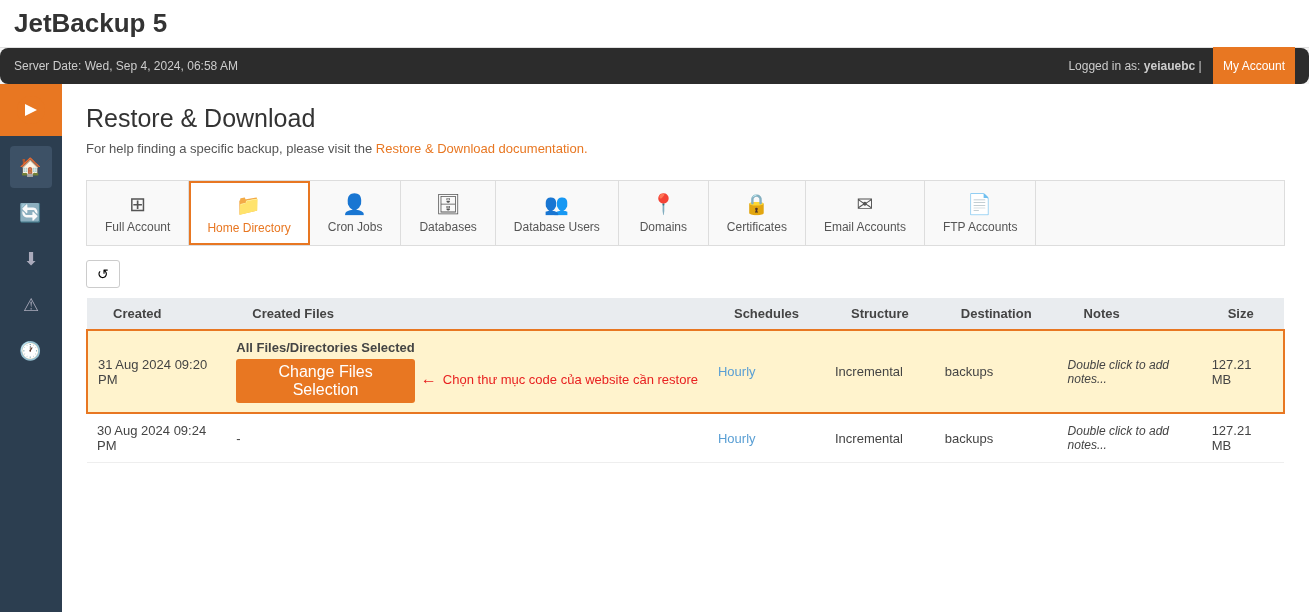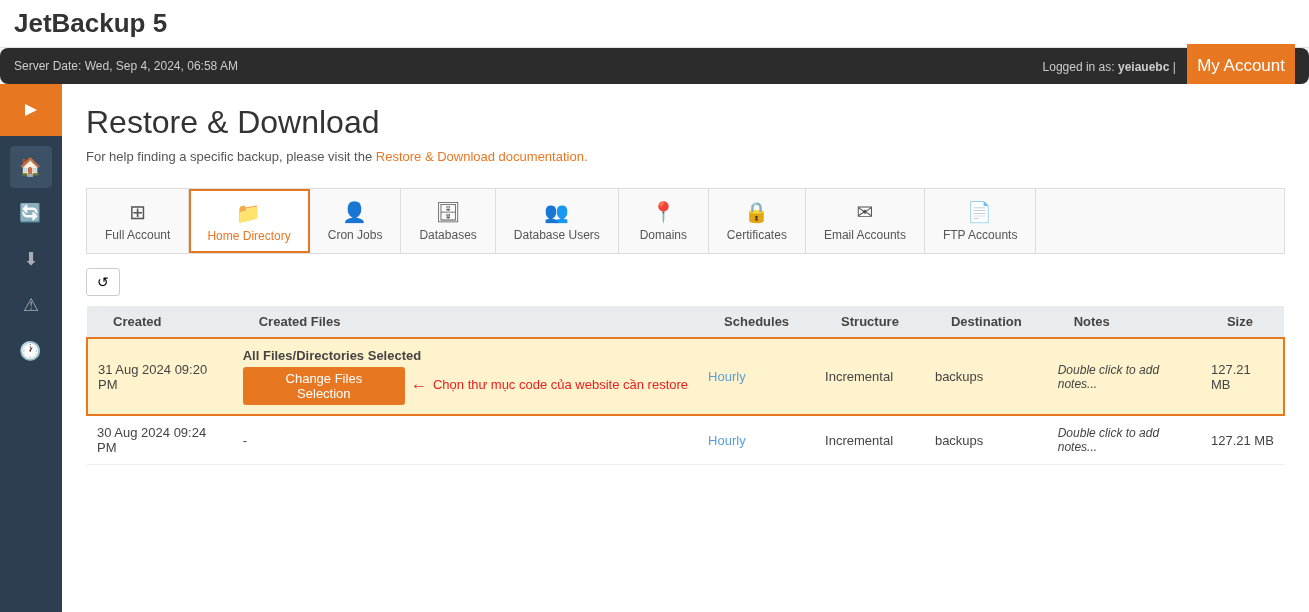--- a/index.html
+++ b/index.html
@@ -15,21 +15,21 @@
       align-items: center;
       justify-content: space-between;
       height: 36px;
       border-radius: 8px;
     }
     .top-bar .my-account-btn {
       background: #e87722;
       color: #fff;
       border: none;
       padding: 12px 10px;
-      font-size: 17px;
+      font-size: 12px;
       cursor: pointer;
       margin-left: 8px;
     }
 
     
     .layout { display: flex; min-height: 576px; }
 
     
     .sidebar {
       width: 62px;
@@ -74,21 +74,21 @@
     
     .main-content {
       flex: 1;
       background: #fff;
       padding: 20px 24px;
       overflow-x: auto;
     }
 
     
     .page-title {
-      font-size: 32px;
+      font-size: 25px;
       font-weight: 300;
       color: #333;
       margin-bottom: 8px;
     }
     .page-subtitle {
       font-size: 13px;
       color: #555;
       margin-bottom: 24px;
     }
     .page-subtitle a { color: #e87722; text-decoration: none; }
@@ -167,21 +167,21 @@
     .highlighted-row td {
       color: #333;
     }
 
     
     .change-files-btn {
       background: #e87722;
       color: #fff;
       border: none;
       padding: 4px 20px;
-      font-size: 13px;
+      font-size: 16px;
       cursor: pointer;
       border-radius: 3px;
       margin-top: 4px;
       display: inline-block;
     }
 
     .notes-text { color: #888; font-size: 12px; font-style: italic; }
 
     
     .annotation-area {

